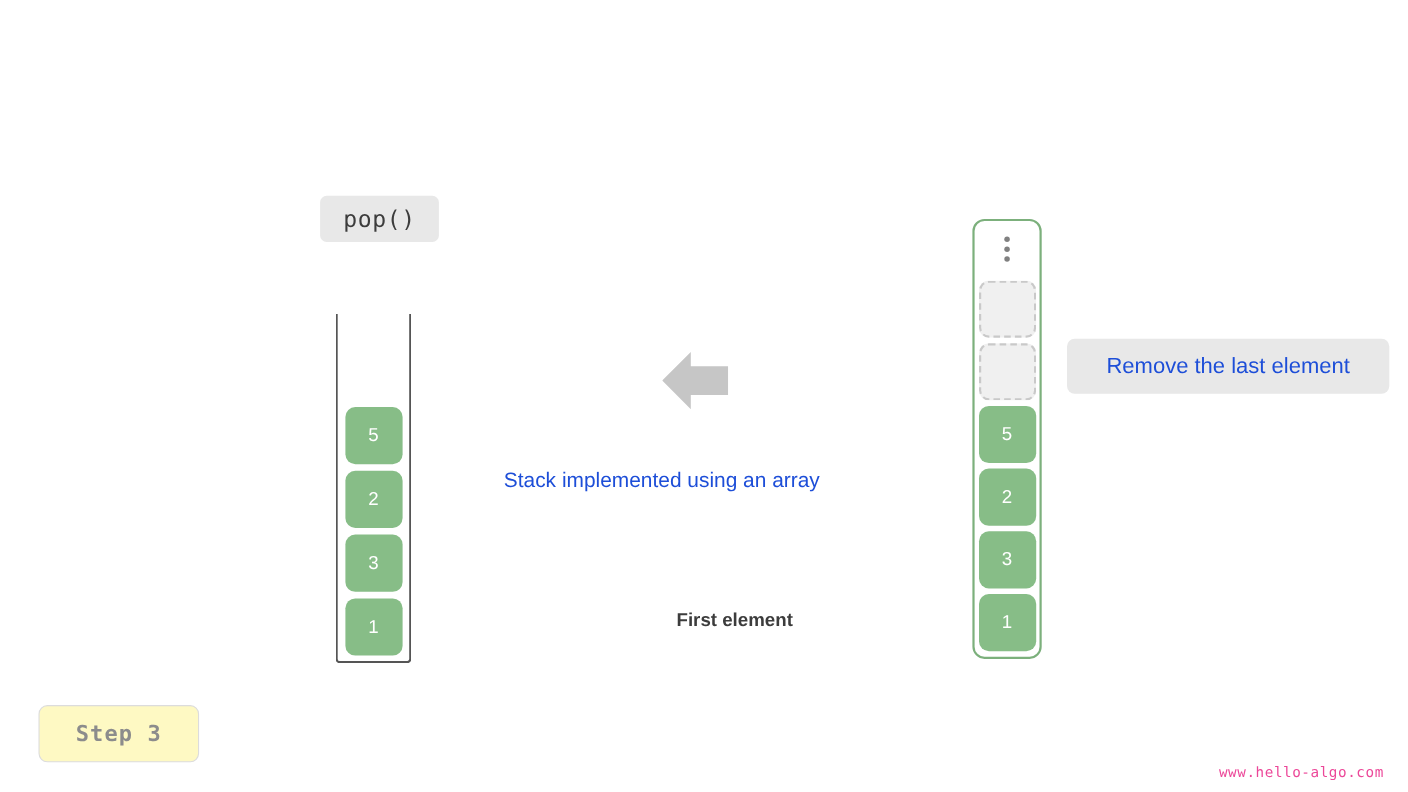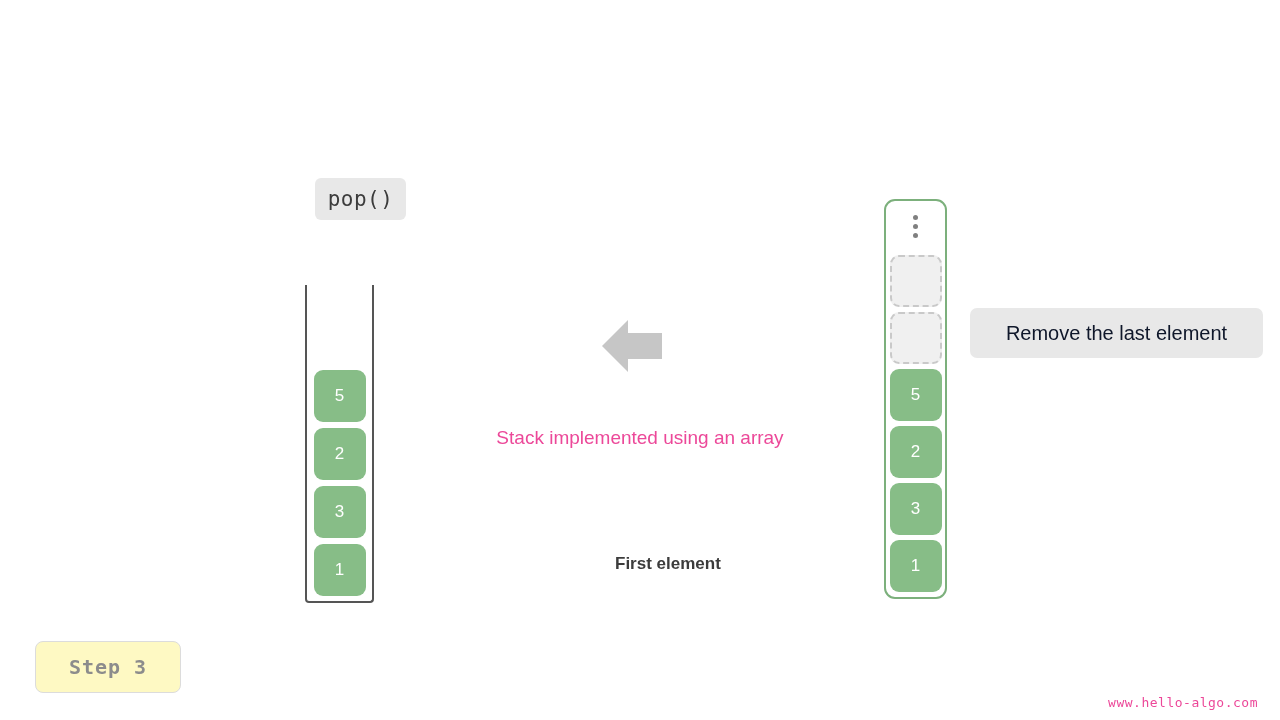--- a/index.html
+++ b/index.html
@@ -17,32 +17,31 @@
     width: 1280px;
     height: 720px;
     background: #ffffff;
   }
 
   
   .op-label {
     position: absolute;
     left: 291px;
     top: 178px;
-    width: 91px;
+    width: 108px;
     height: 42px;
     background: #e8e8e8;
     border-radius: 6px;
     display: flex;
     align-items: center;
     justify-content: center;
     font-family: "DejaVu Sans Mono", "Liberation Mono", monospace;
     font-size: 21px;
     color: #3c3c3c;
     letter-spacing: 0.5px;
-    margin-left: 24px;
   }
 
   
   .stack-wrap {
     position: absolute;
     left: 305px;
     top: 285px;
     width: 69px;
     height: 318px;
   }
@@ -99,23 +98,23 @@
     width: 60px;
     height: 52px;
   }
 
   
   .caption-center {
     position: absolute;
     left: 458px;
     top: 427px;
     width: 364px;
-    text-align: center;
+    text-align: left;
     font-size: 19px;
-    color: #ec4899;
+    color: #1d4ed8;
     white-space: nowrap;
   }
   .label-last {
     position: absolute;
     left: 620px;
     top: 379px;
     width: 250px;
     text-align: right;
     font-size: 17px;
     font-weight: bold;
@@ -180,21 +179,21 @@
     left: 970px;
     top: 308px;
     width: 293px;
     height: 50px;
     background: #e8e8e8;
     border-radius: 7px;
     display: flex;
     align-items: center;
     justify-content: center;
     font-size: 20px;
-    color: #0f172a;
+    color: #1d4ed8;
     white-space: nowrap;
   }
 
   
   .step-badge {
     position: absolute;
     left: 35px;
     top: 641px;
     width: 146px;
     height: 52px;

